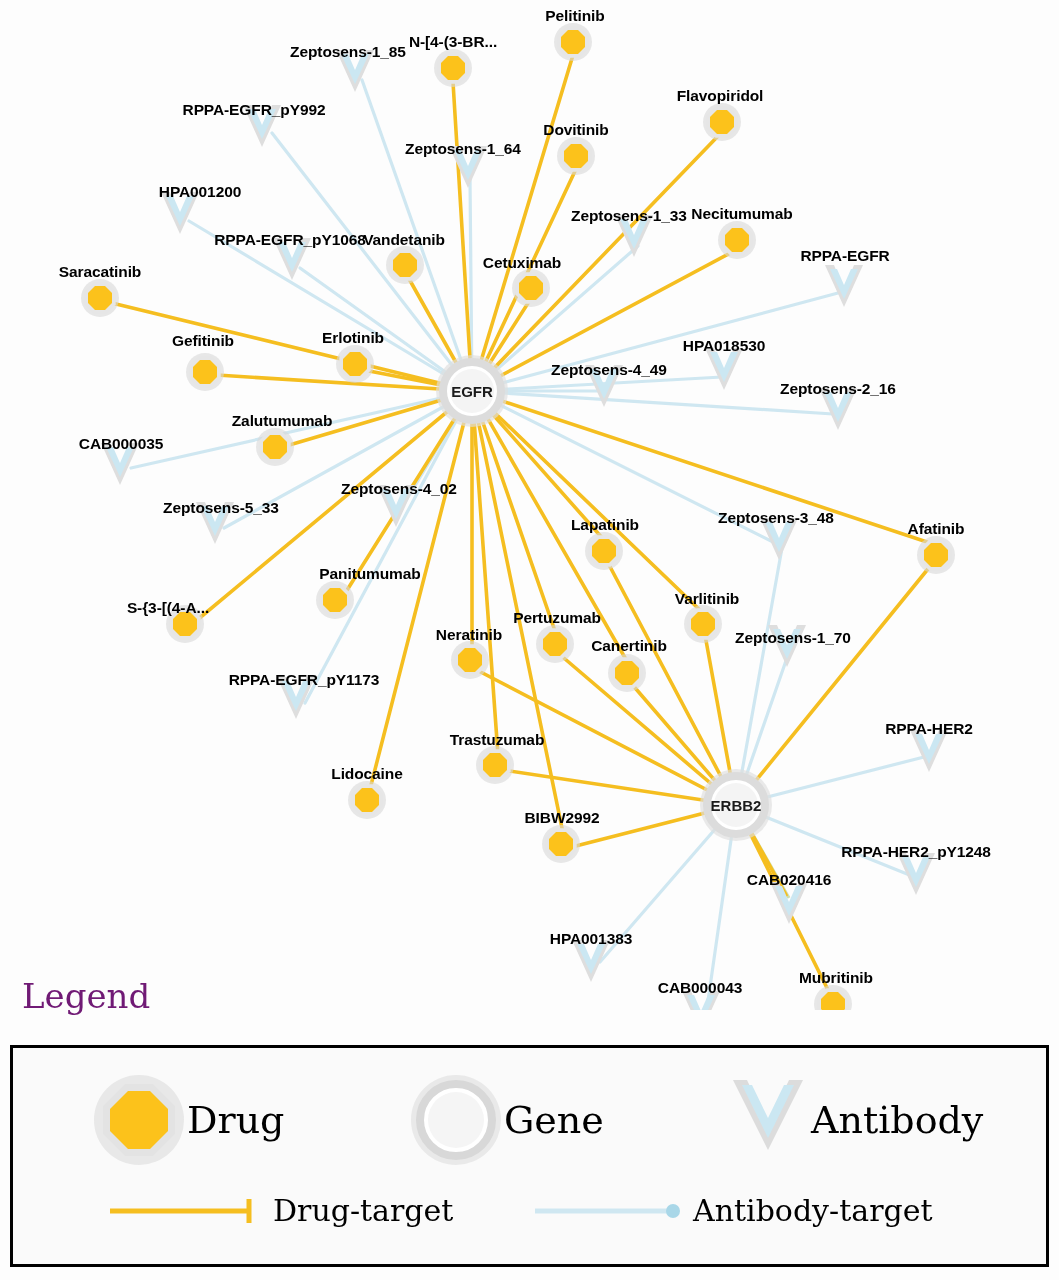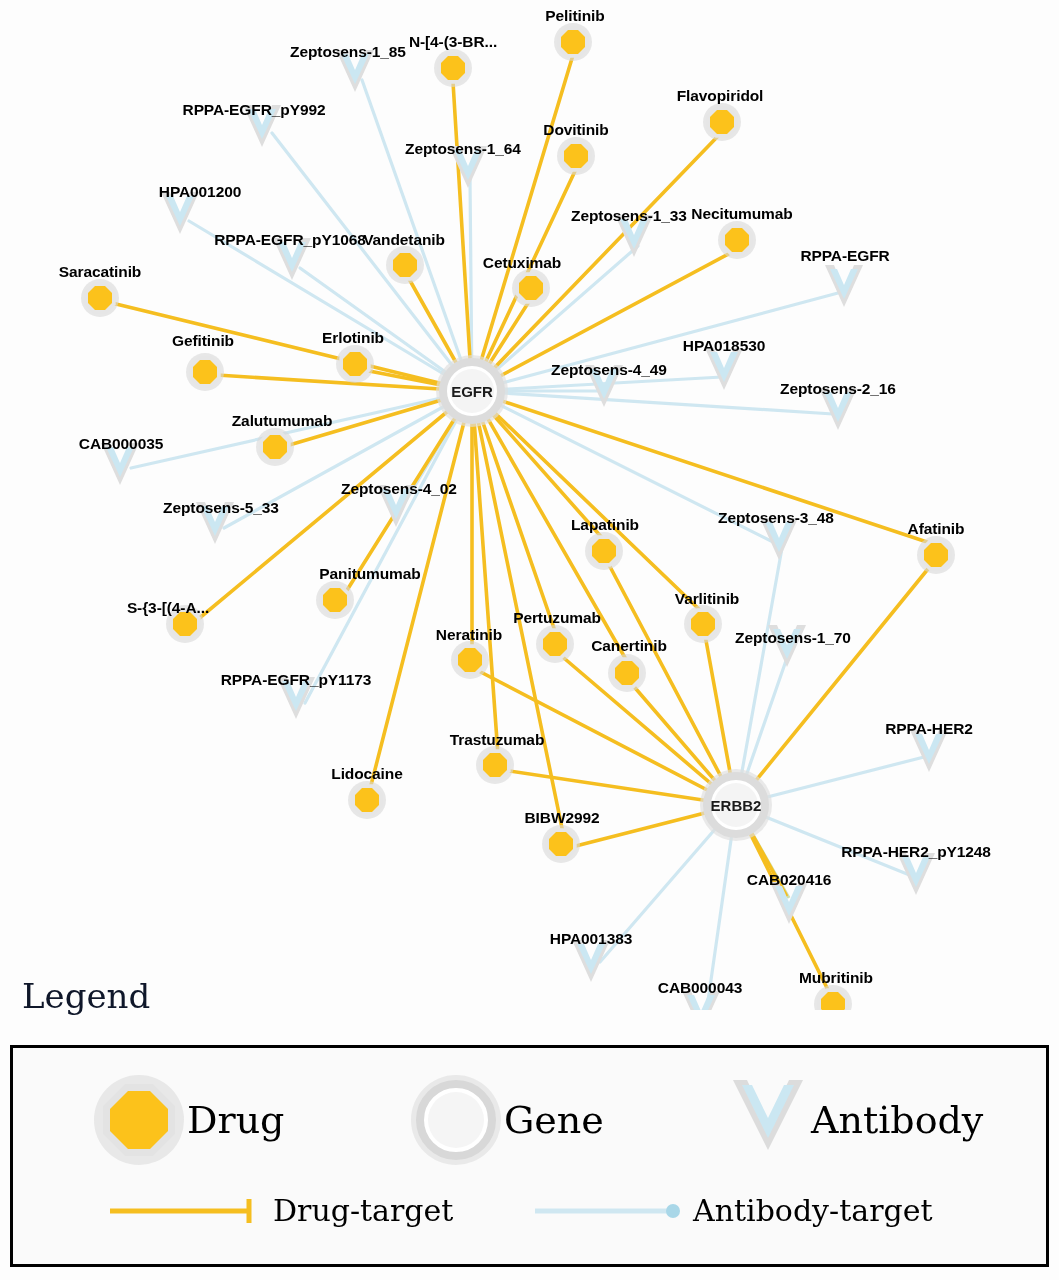--- a/index.html
+++ b/index.html
@@ -41,21 +41,21 @@
   #legend-wrap {
     position: absolute;
     left: 0; top: 968px;
     width: 1059px; height: 312px;
   }
   #legend-title {
     position: absolute;
     left: 22px; top: 8px;
     font-family: "DejaVu Serif", serif;
     font-size: 34px;
-    color: #0f172a;
+    color: #701a75;
   }
   #legend-box {
     position: absolute;
     left: 10px; top: 77px;
     width: 1039px; height: 222px;
     border: 3px solid #000;
     background: #fafafa;
   }
   .leg-item {
     position: absolute;
@@ -375,21 +375,21 @@
       <div class="nodelabel" style="left: 290px; top: 240px;">RPPA-EGFR_pY1068</div>
       <div class="nodelabel" style="left: 845px; top: 256px;">RPPA-EGFR</div>
       <div class="nodelabel" style="left: 724px; top: 346px;">HPA018530</div>
       <div class="nodelabel" style="left: 609px; top: 370px;">Zeptosens-4_49</div>
       <div class="nodelabel" style="left: 838px; top: 389px;">Zeptosens-2_16</div>
       <div class="nodelabel" style="left: 121px; top: 444px;">CAB000035</div>
       <div class="nodelabel" style="left: 201px; top: 508px; margin-left: 20px;">Zeptosens-5_33</div>
       <div class="nodelabel" style="left: 399px; top: 489px;">Zeptosens-4_02</div>
       <div class="nodelabel" style="left: 776px; top: 518px;">Zeptosens-3_48</div>
       <div class="nodelabel" style="left: 793px; top: 638px;">Zeptosens-1_70</div>
-      <div class="nodelabel" style="left: 296px; top: 680px;">RPPA-EGFR_pY1173</div>
+      <div class="nodelabel" style="left: 304px; top: 680px;">RPPA-EGFR_pY1173</div>
       <div class="nodelabel" style="left: 929px; top: 729px;">RPPA-HER2</div>
       <div class="nodelabel" style="left: 916px; top: 852px;">RPPA-HER2_pY1248</div>
       <div class="nodelabel" style="left: 789px; top: 880px;">CAB020416</div>
       <div class="nodelabel" style="left: 591px; top: 939px; text-align: right;">HPA001383</div>
       <div class="nodelabel" style="left: 700px; top: 988px;">CAB000043</div>
       <div class="nodelabel" style="left: 575px; top: 16px;">Pelitinib</div>
       <div class="nodelabel" style="left: 453px; top: 42px;">N-[4-(3-BR...</div>
       <div class="nodelabel" style="left: 720px; top: 96px;">Flavopiridol</div>
       <div class="nodelabel" style="left: 576px; top: 130px;">Dovitinib</div>
       <div class="nodelabel" style="left: 742px; top: 214px;">Necitumumab</div>

